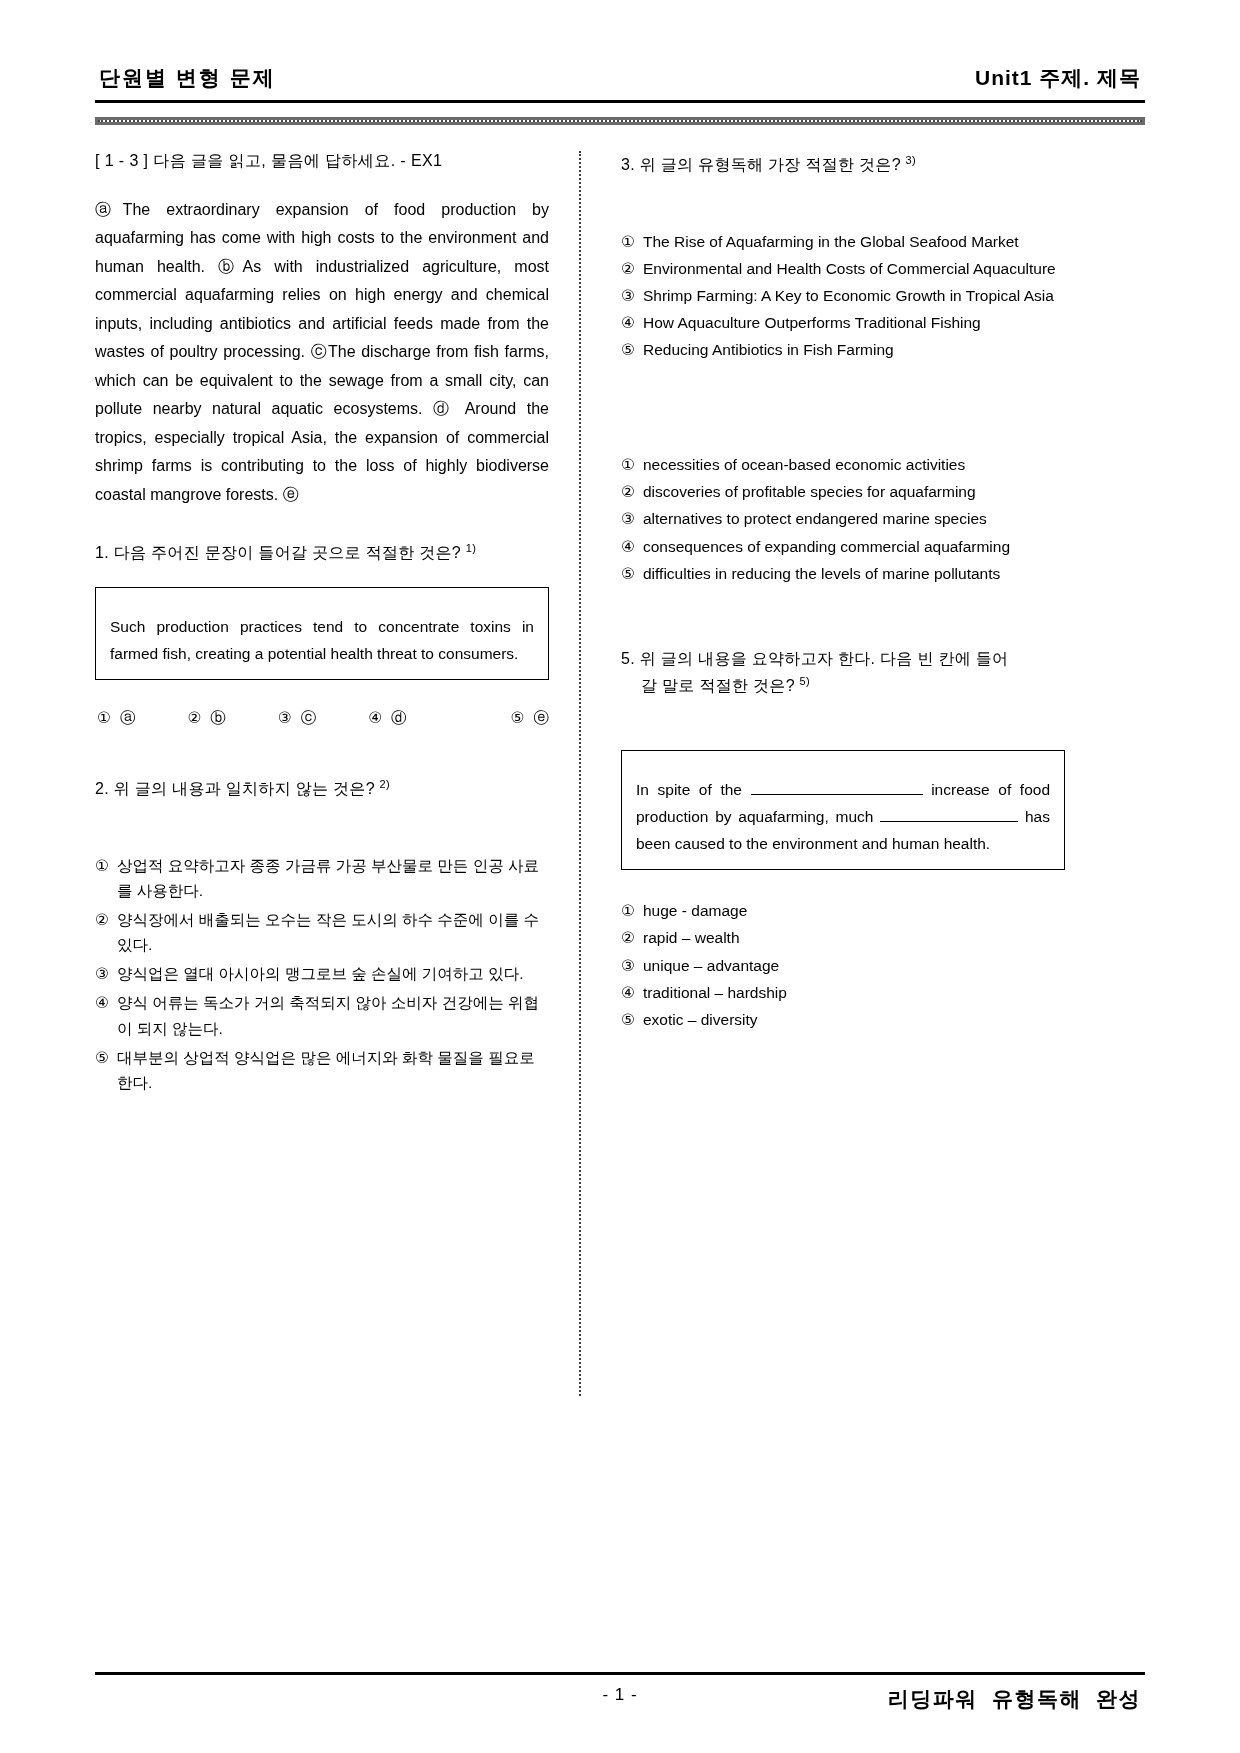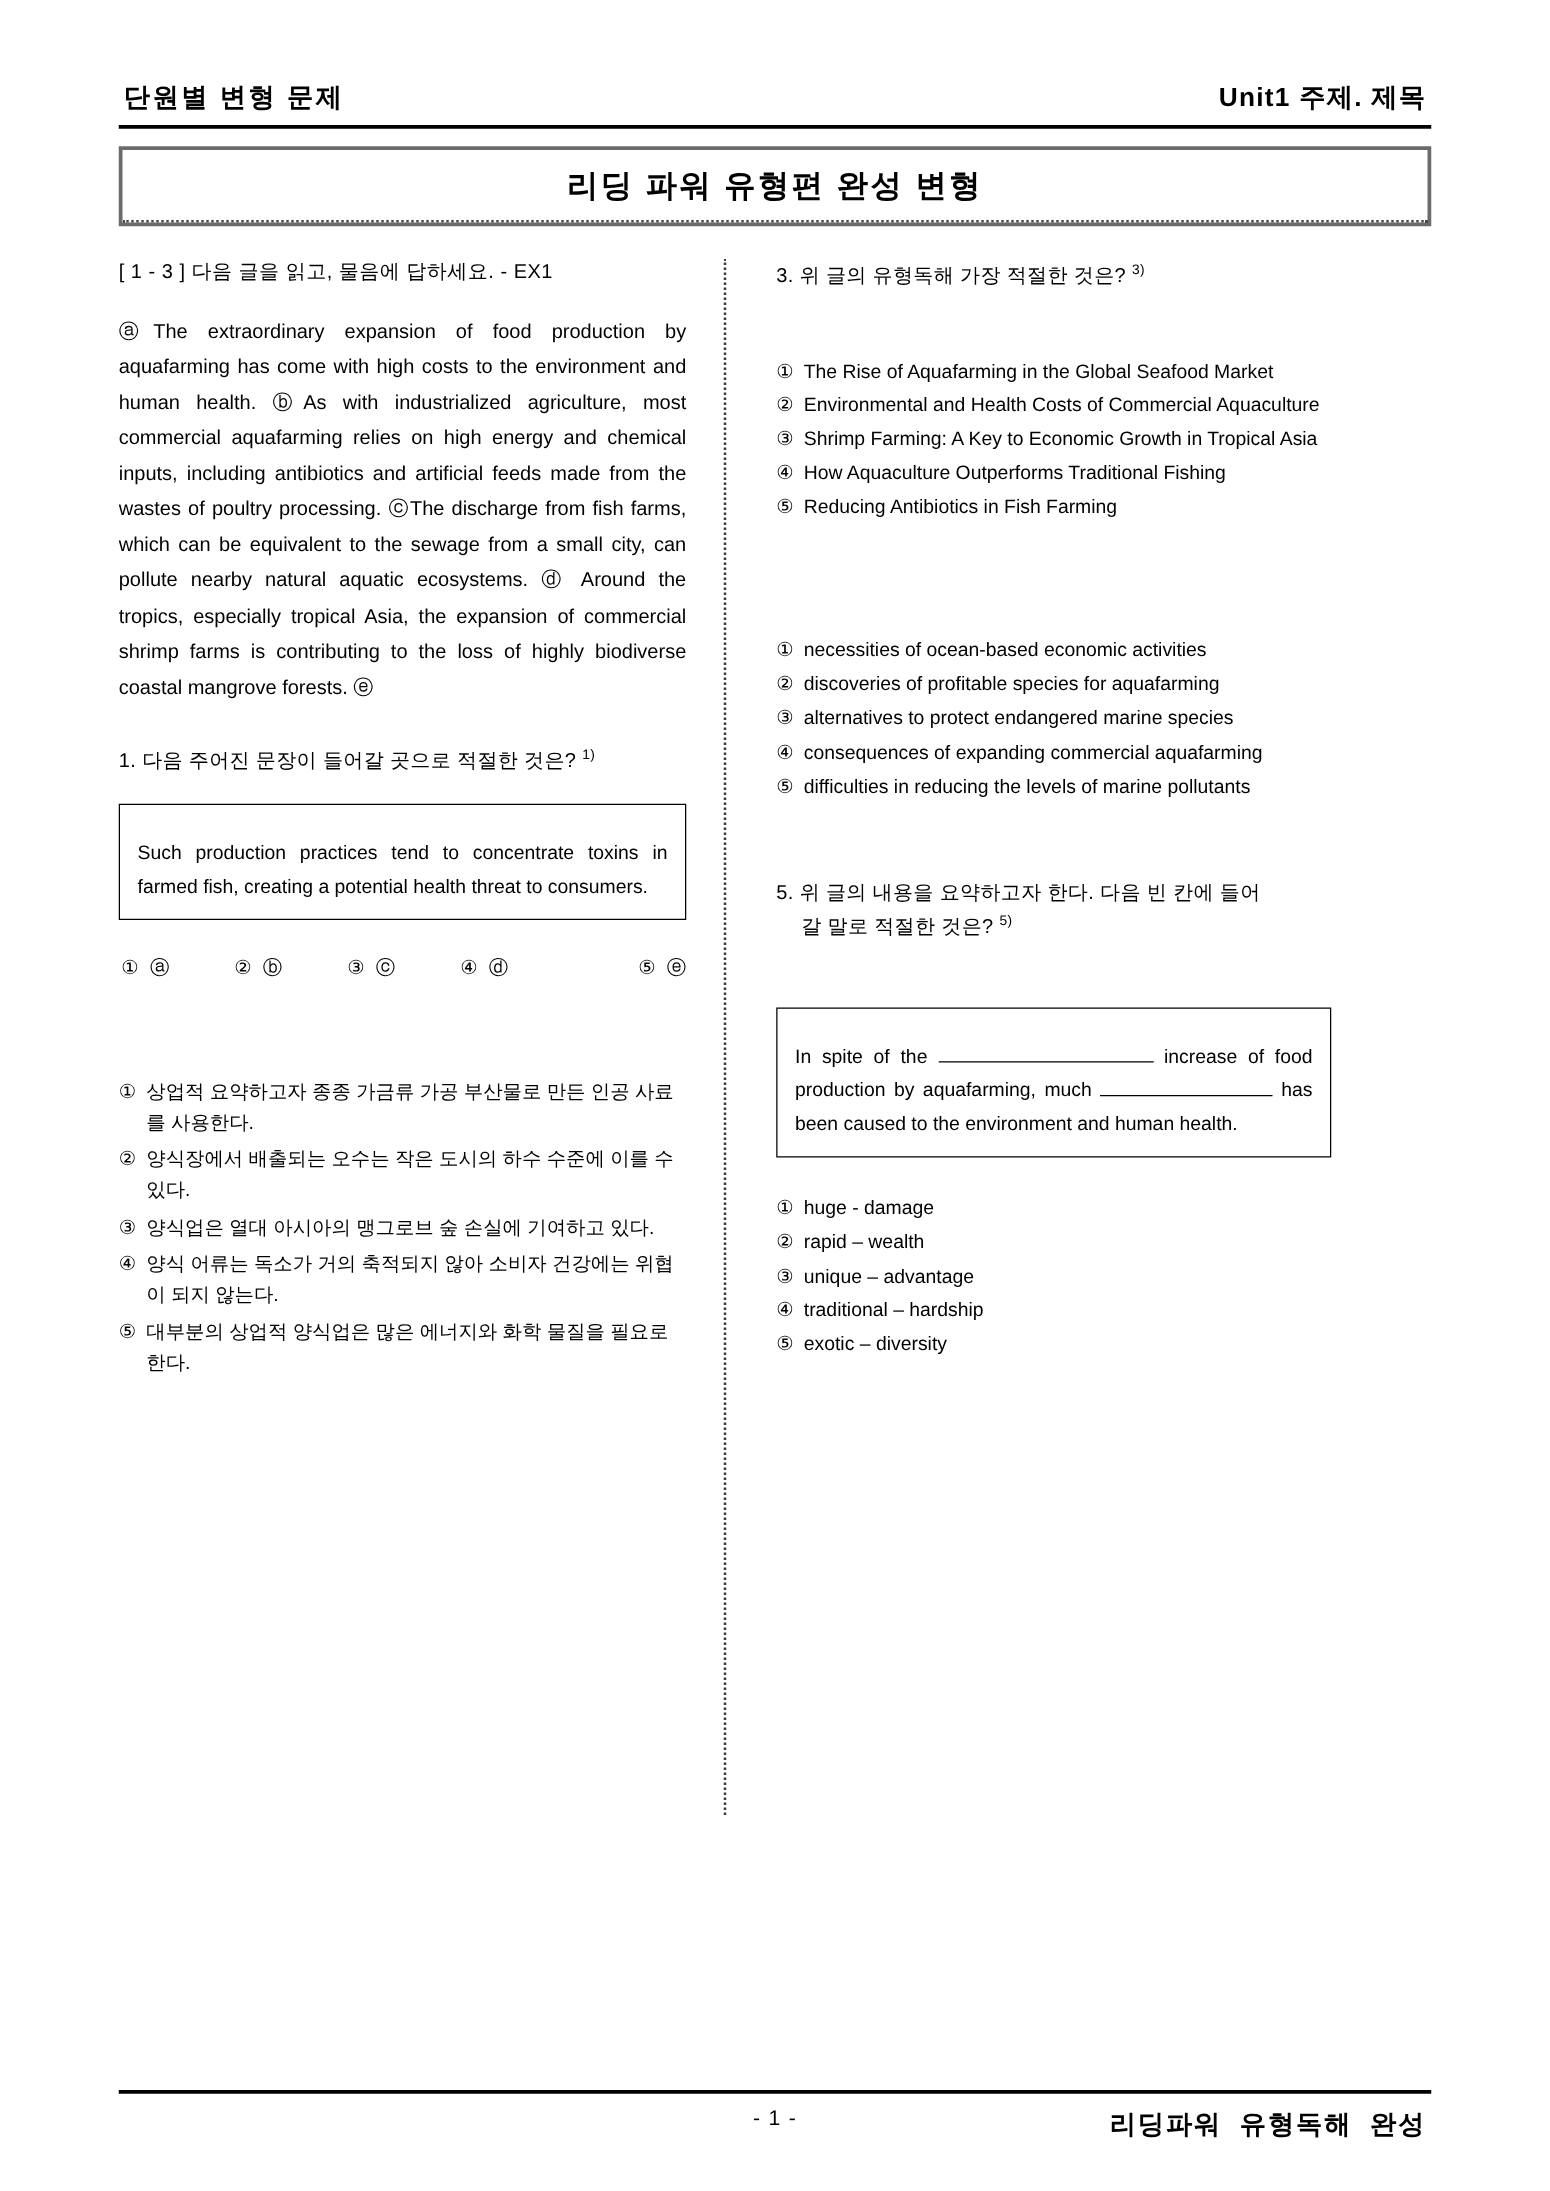--- a/index.html
+++ b/index.html
@@ -191,21 +191,20 @@
 
 <div class="page">
 
   <div class="runhead">
     <div class="left">단원별 변형 문제</div>
     <div class="right">Unit1 주제. 제목</div>
   </div>
   <div class="runhead-rule"></div>
 
   <div class="titlebox">
-    <div class="main">리딩 파워 유형편 완성 변형</div>
     <div class="sep"></div>
   </div>
 
   <div class="columns">
 
     <div class="col left">
 
       <div class="instruction">[ 1 - 3 ] 다음 글을 읽고, 물음에 답하세요. - EX1</div>
 
       <div class="passage">ⓐThe extraordinary expansion of food production by aquafarming has come with high costs to the environment and human health. ⓑAs with industrialized agriculture, most commercial aquafarming relies on high energy and chemical inputs, including antibiotics and artificial feeds made from the wastes of poultry processing. ⓒThe discharge from fish farms, which can be equivalent to the sewage from a small city, can pollute nearby natural aquatic ecosystems. ⓓ Around the tropics, especially tropical Asia, the expansion of commercial shrimp farms is contributing to the loss of highly biodiverse coastal mangrove forests. ⓔ</div>
@@ -229,20 +228,25 @@
           <span class="num">③</span><span>ⓒ</span>
         </div>
         <div class="ci">
           <span class="num">④</span><span>ⓓ</span>
         </div>
         <div class="ci" style="text-align:right;">
           <span class="num">⑤</span><span>ⓔ</span>
         </div>
       </div>
 
+      <div class="qhead">
+        <span>2.</span>
+        <span>위 글의 내용과 일치하지 않는 것은?</span>
+        <span class="sup">2)</span>
+      </div>
       <div class="spacer-30"></div>
 
       <ul class="choices gap">
         <li>
           <span class="num">①</span>
           <span class="txt">상업적 요약하고자 종종 가금류 가공 부산물로 만든 인공 사료를 사용한다.</span>
         </li>
         <li>
           <span class="num">②</span>
           <span class="txt">양식장에서 배출되는 오수는 작은 도시의 하수 수준에 이를 수 있다.</span>

